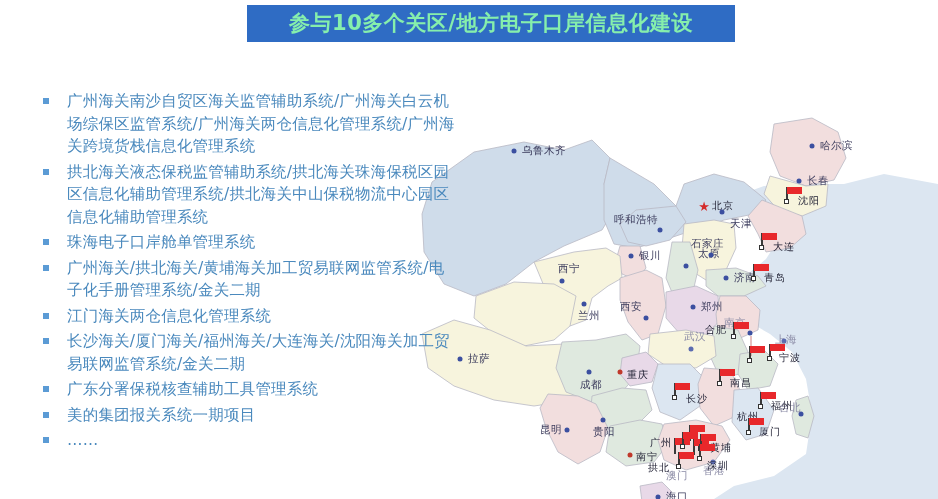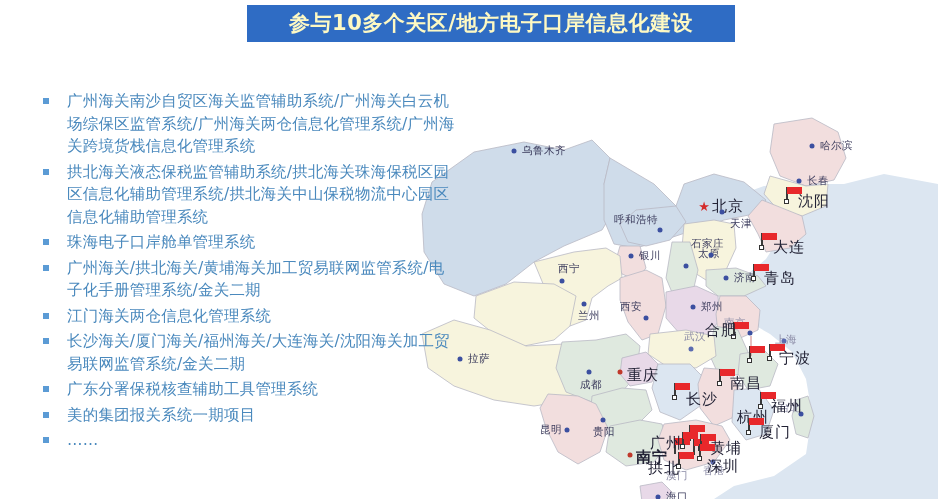--- a/index.html
+++ b/index.html
@@ -22,21 +22,21 @@
     top: 5px;
     width: 488px;
     height: 37px;
     background: #2f6cc4;
     display: flex;
     align-items: center;
     justify-content: center;
     z-index: 30;
   }
   #title-banner .title-text {
-    color: #fef9c3;
+    color: #86efac;
     font-size: 21px;
     font-weight: bold;
     letter-spacing: 0.5px;
     white-space: nowrap;
     line-height: 1;
   }
 
   
   #content-panel {
     position: absolute;
@@ -104,21 +104,21 @@
   }
   .map-label {
     position: absolute;
     font-size: 10.5px;
     color: #3b3b5c;
     white-space: nowrap;
     transform: translate(0, -50%);
     letter-spacing: 0.5px;
   }
   .map-label.major {
-    font-size: 15px;
+    font-size: 10px;
     color: #222235;
     letter-spacing: 1px;
   }
   .map-label.faint {
     color: #8b8ba6;
   }
   .city-dot {
     position: absolute;
     width: 5px;
     height: 5px;
@@ -317,21 +317,21 @@
       <div class="map-label " style="left: 54px; top: 325px;">拉萨</div>
       <div class="city-dot" style="left: 175px; top: 338px;"></div>
       <div class="map-label " style="left: 166px; top: 351px;">成都</div>
       <div class="city-dot" style="left: 206px; top: 338px; background: rgb(192, 57, 43);"></div>
       <div class="map-label major " style="left: 213px; top: 341px;">重庆</div>
       <div class="city-dot" style="left: 189px; top: 386px;"></div>
       <div class="map-label " style="left: 179px; top: 398px;">贵阳</div>
       <div class="city-dot" style="left: 153px; top: 396px;"></div>
       <div class="map-label " style="left: 126px; top: 396px;">昆明</div>
       <div class="city-dot" style="left: 216px; top: 421px; background: rgb(192, 57, 43);"></div>
-      <div class="map-label major " style="left: 222px; top: 423px; font-weight: bold;">南宁</div>
+      <div class="map-label major " style="left: 222px; top: 423px;">南宁</div>
       <div class="city-dot" style="left: 244px; top: 463px;"></div>
       <div class="map-label " style="left: 252px; top: 463px;">海口</div>
       <div class="city-dot" style="left: 277px; top: 315px; background: rgb(91, 107, 176);"></div>
       <div class="map-label faint" style="left: 270px; top: 303px;">武汉</div>
       <div class="city-dot" style="left: 336px; top: 299px;"></div>
       <div class="map-label faint" style="left: 310px; top: 289px;">南京</div>
       <div class="city-dot" style="left: 370px; top: 307px; background: rgb(91, 107, 176);"></div>
       <div class="map-label faint" style="left: 361px; top: 306px;">上海</div>
       <div class="city-dot" style="left: 387px; top: 380px;"></div>
       <div class="map-label faint" style="left: 365px; top: 374px;">台北</div>

